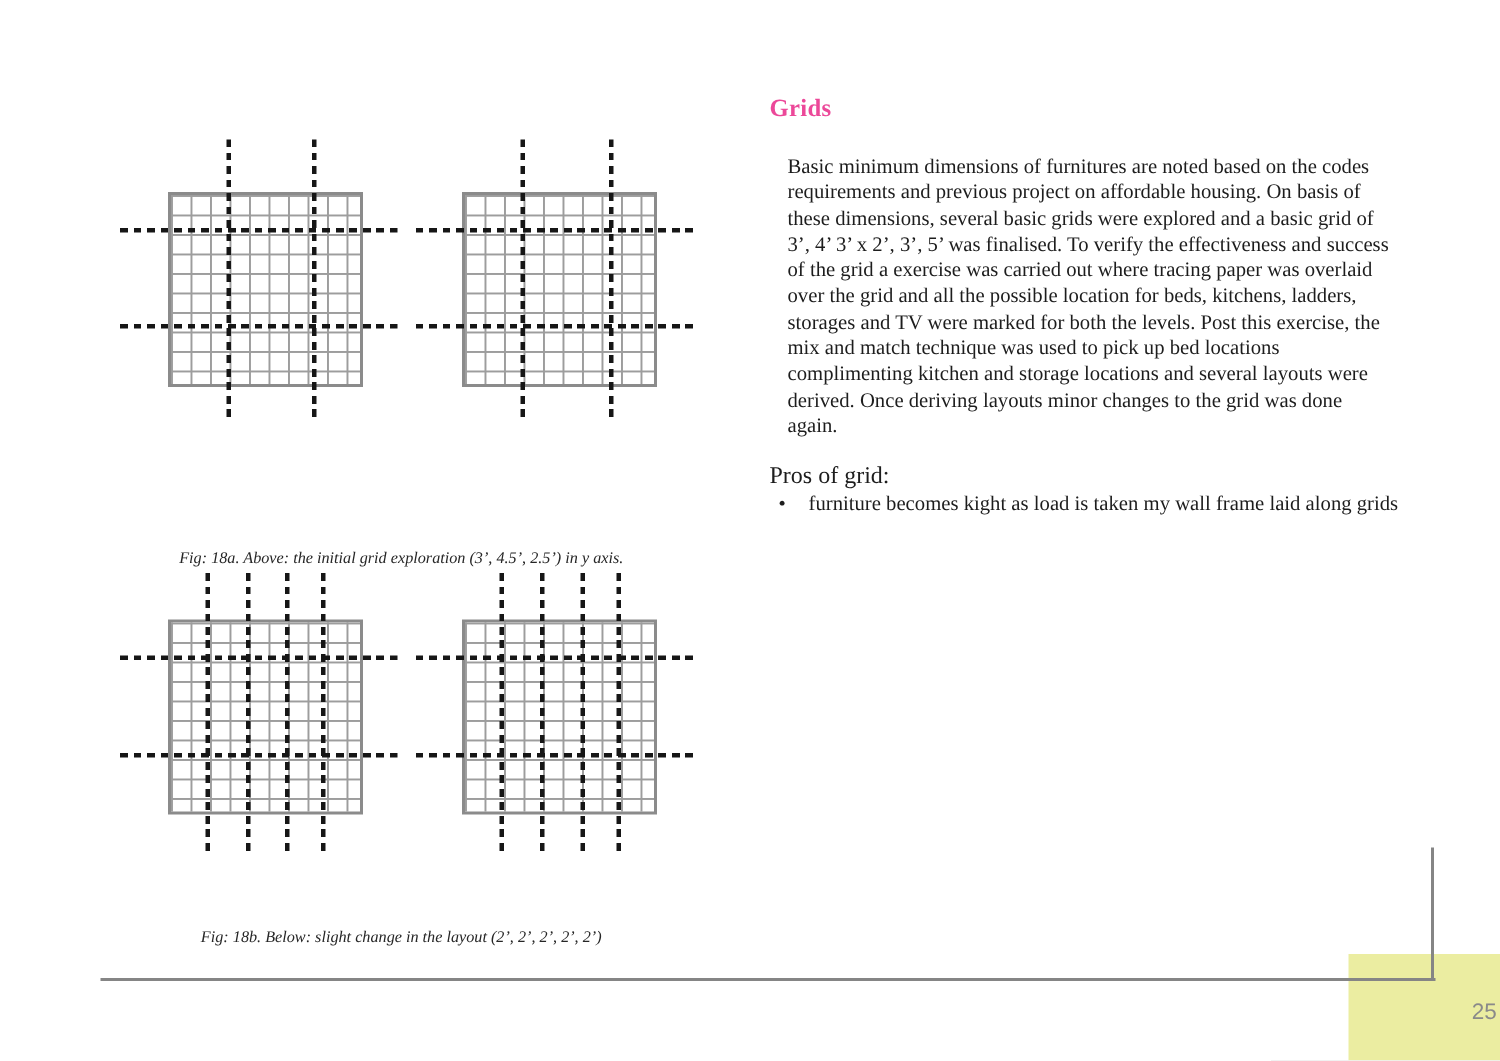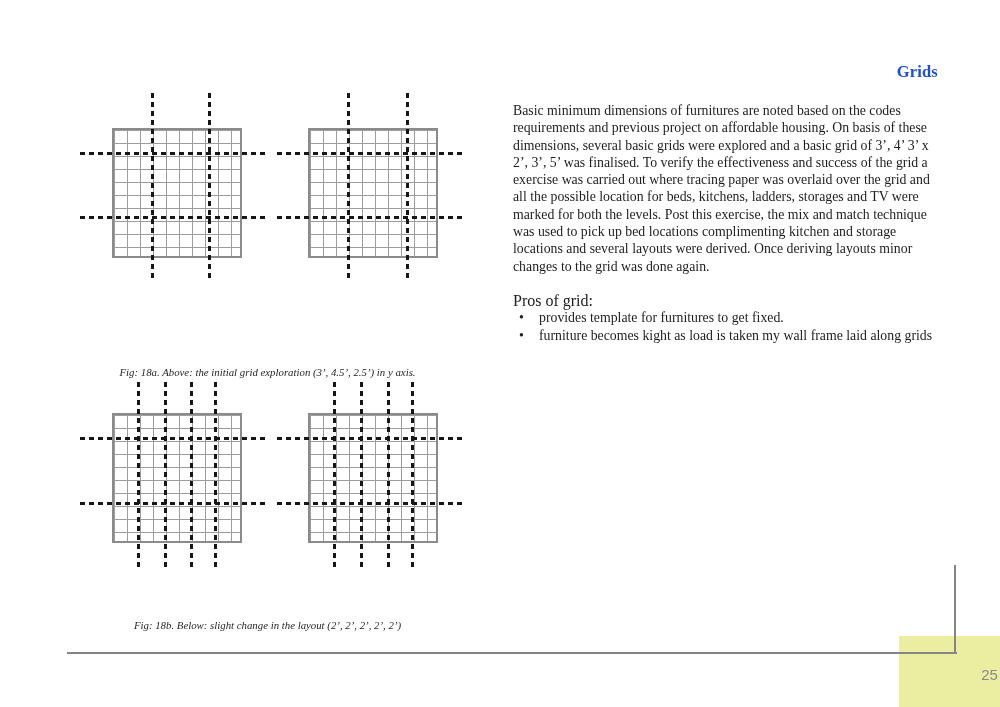--- a/index.html
+++ b/index.html
@@ -11,26 +11,25 @@
     overflow:hidden;
     margin:0 auto;
   }
   
   #article{
     position:absolute;left:513px;top:62px;width:425px;
     color:#1d1d1d;
   }
   #article h1{
     margin:0 0 20px 0;
-    font-size:16.5px;font-weight:bold;color:#1d4ed8;
+    font-size:16.5px;font-weight:bold;color:#ec4899;
     letter-spacing:.2px;
-    text-align:right;
   }
   #article p.body{
-    margin:0;
+    margin:12px;
     font-size:13.8px;line-height:17.3px;
   }
   #article .pros-heading{
     margin:17px 0 0 0;
     font-size:16px;line-height:17.3px;
   }
   ul.pros{
     margin:0;padding:0;list-style:none;
     font-size:13.8px;line-height:17.3px;
   }
@@ -115,21 +114,20 @@
     </div>
 
   <div id="caption-18a" class="fig-caption">Fig: 18a. Above: the initial grid exploration (3’, 4.5’, 2.5’) in y axis.</div>
   <div id="caption-18b" class="fig-caption">Fig: 18b. Below: slight change in the layout (2’, 2’, 2’, 2’, 2’)</div>
 
   <div id="article">
     <h1>Grids</h1>
     <p class="body">Basic minimum dimensions of furnitures are noted based on the codes requirements and previous project on affordable housing. On basis of these dimensions, several basic grids were explored and a basic grid of 3’, 4’ 3’ x 2’, 3’, 5’ was finalised. To verify the effectiveness and success of the grid a exercise was carried out where tracing paper was overlaid over the grid and all the possible location for beds, kitchens, ladders, storages and TV were marked for both the levels. Post this exercise, the mix and match technique was used to pick up bed locations complimenting kitchen and storage locations and several layouts were derived. Once deriving layouts minor changes to the grid was done again.</p>
     <p class="pros-heading">Pros of grid:</p>
     <ul class="pros">
-        <li>provides template for furnitures to get fixed.</li>
         <li>furniture becomes kight as load is taken my wall frame laid along grids</li>
       </ul>
   </div>
 
   <div id="page-number-box" style="background: rgb(235, 237, 161);">
     <div id="page-number" style="color: rgb(138, 138, 138);">25</div>
   </div>
   <div id="rule-horizontal" style="background: rgb(133, 133, 133);"></div>
   <div id="rule-vertical" style="background: rgb(133, 133, 133);"></div>
 

